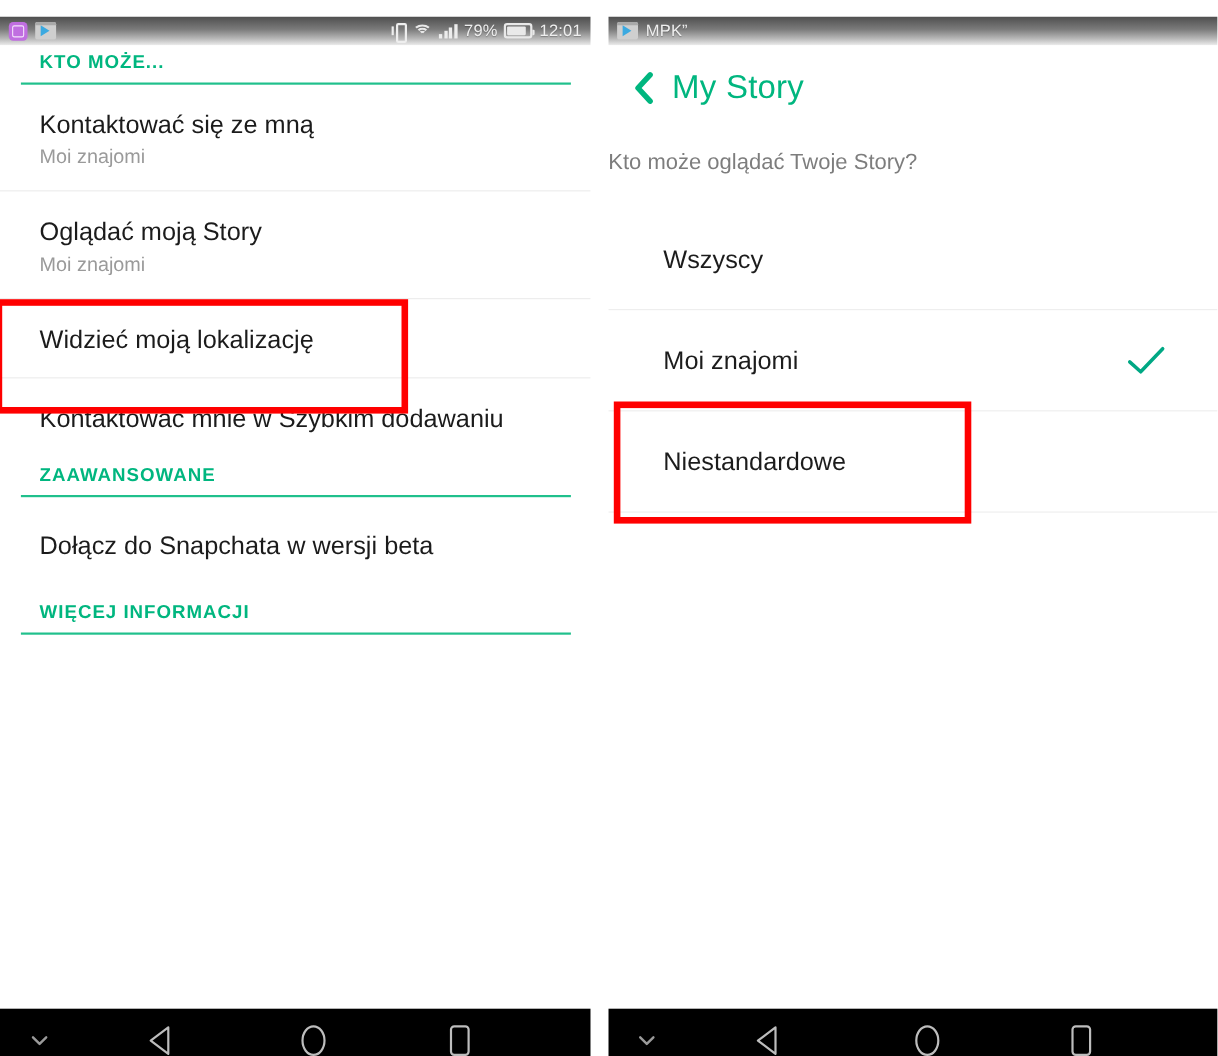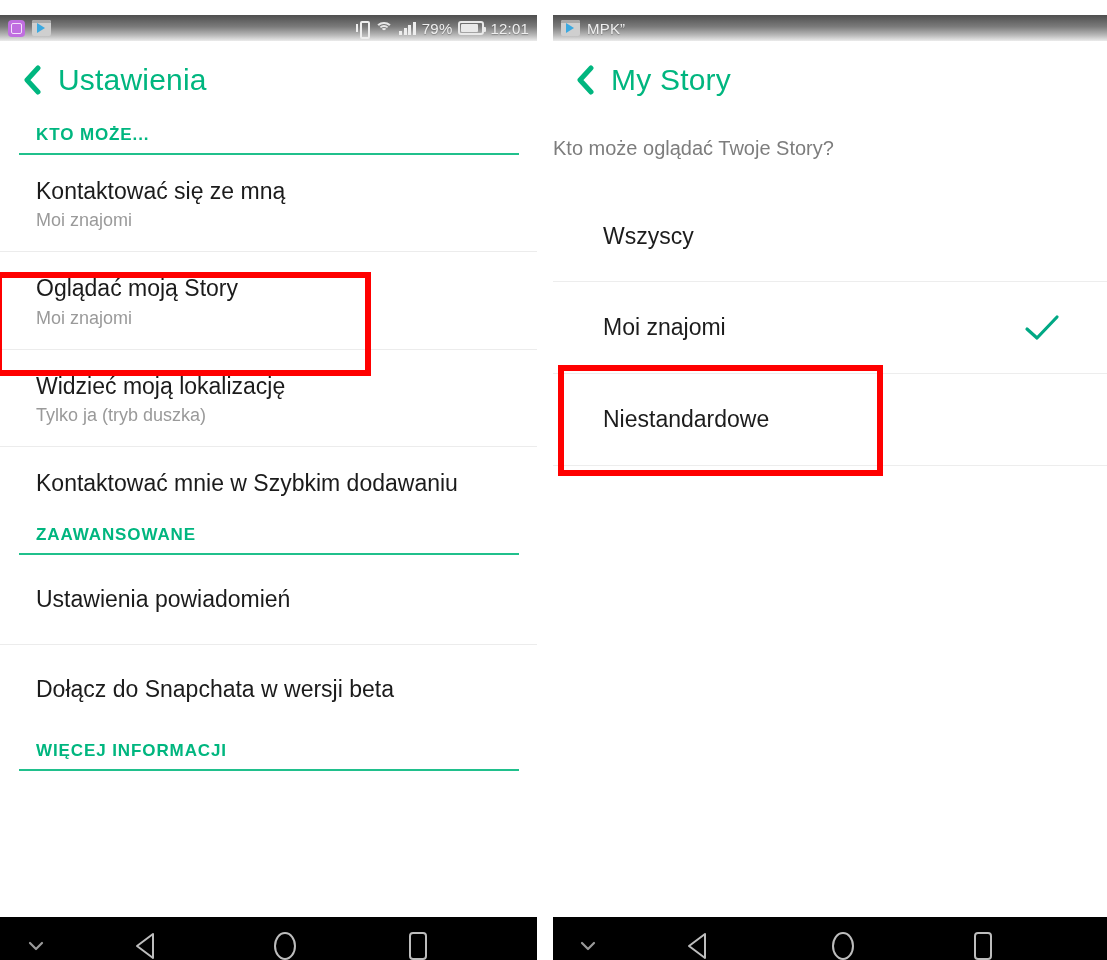--- a/index.html
+++ b/index.html
@@ -242,59 +242,47 @@
             <i></i>
           </span>
         <span class="sb-text">79%</span>
         <span class="ico-battery">
             <i></i>
           </span>
         <span class="sb-text">12:01</span>
       </div>
     </div>
 
-    <div class="app-header">
-      <span class="back-chevron">
-        <svg width="22" height="30" viewBox="0 0 22 30" aria-hidden="true">
-          <path d="M18 3 L7 15 L18 27" fill="none" stroke="#00b67f" stroke-width="5" stroke-linecap="round" stroke-linejoin="round"></path>
-        </svg>
-      </span>
-      <span class="app-title">Ustawienia</span>
-    </div>
 
     <div class="content">
 
       <div class="section-head">KTO MOŻE...</div>
       <div class="section-rule"></div>
 
       <div class="row">
         <div class="row-title">Kontaktować się ze mną</div>
         <div class="row-sub">Moi znajomi</div>
       </div>
 
       <div class="row">
         <div class="row-title">Oglądać moją Story</div>
         <div class="row-sub">Moi znajomi</div>
       </div>
 
       <div class="row">
         <div class="row-title">Widzieć moją lokalizację</div>
-        <div class="row-sub">Tylko ja (tryb duszka)</div>
       </div>
 
       <div class="row row-last">
         <div class="row-title">Kontaktować mnie w Szybkim dodawaniu</div>
       </div>
 
       <div class="section-head">ZAAWANSOWANE</div>
       <div class="section-rule"></div>
 
-      <div class="row row-plain">
-        <div class="row-title">Ustawienia powiadomień</div>
-      </div>
 
       <div class="row row-plain row-last">
         <div class="row-title">Dołącz do Snapchata w wersji beta</div>
       </div>
 
       <div class="section-head">WIĘCEJ INFORMACJI</div>
       <div class="section-rule"></div>
     </div>
 
     <div class="redbox redbox-left"></div>

